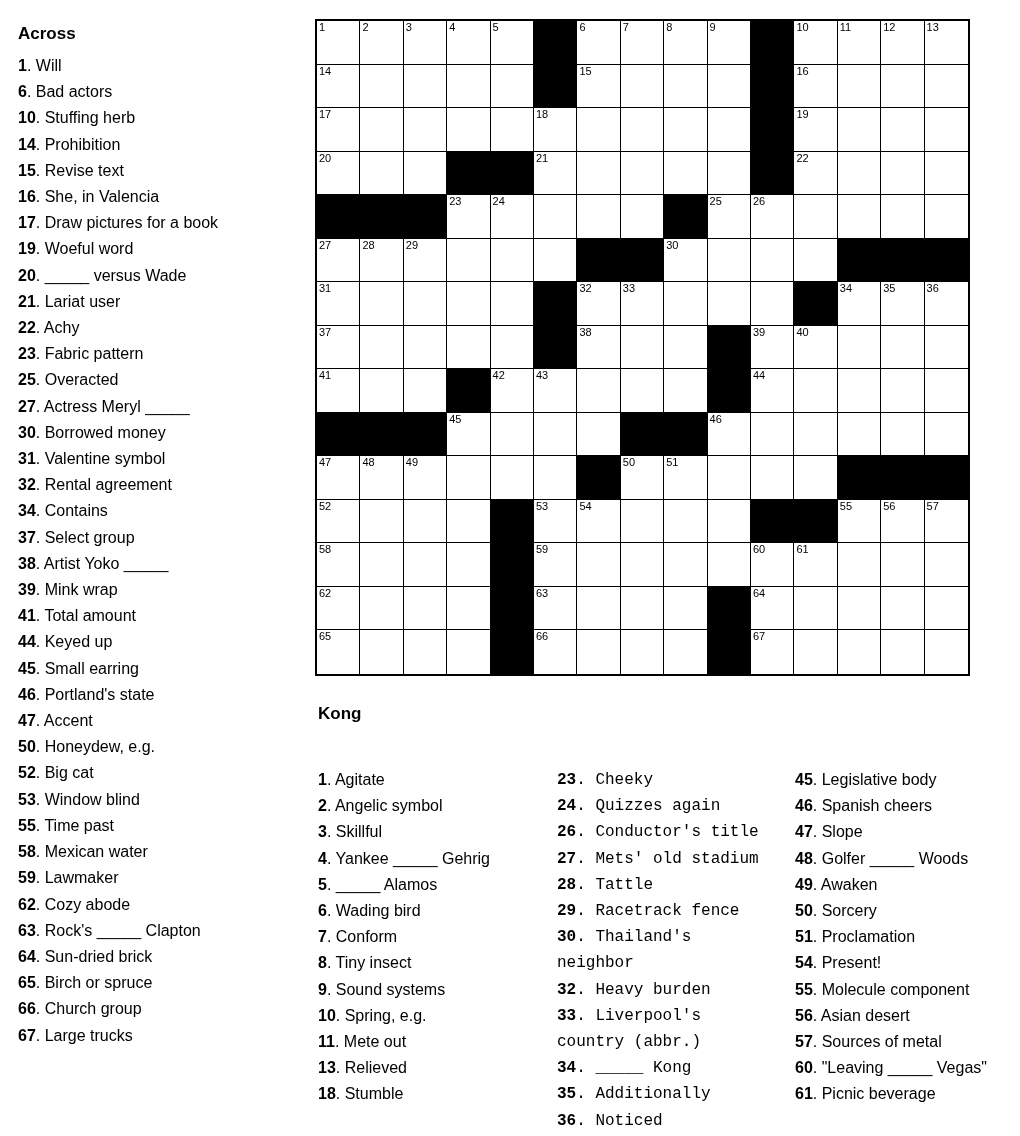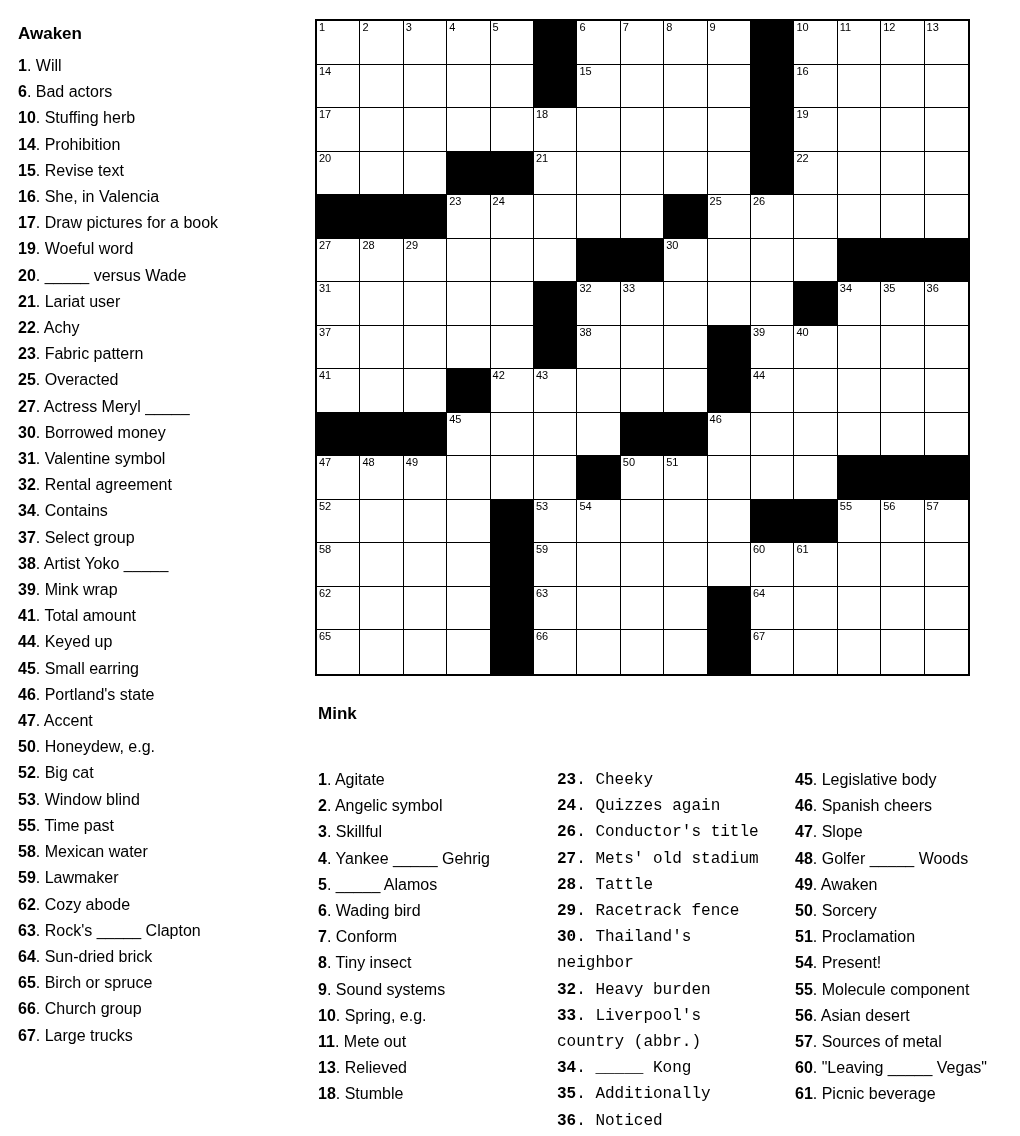--- a/index.html
+++ b/index.html
@@ -36,21 +36,21 @@
   #down-col-0 { left:318px; width:222px; }
   #down-col-1 { left:557px; width:218px;font-family:Liberation Mono, monospace; }
   #down-col-2 { left:795px; width:228px; }
 </style>
 </head>
 <body>
 
 <div class="page">
 
   <section class="across-panel">
-    <h2 class="list-heading">Awaken</h2>
+    <h2 class="list-heading">Across</h2>
     <div id="across-list">
         <div class="clue"><b>1</b>. Will</div>
         <div class="clue"><b>6</b>. Bad actors</div>
         <div class="clue"><b>10</b>. Stuffing herb</div>
         <div class="clue"><b>14</b>. Prohibition</div>
         <div class="clue"><b>15</b>. Revise text</div>
         <div class="clue"><b>16</b>. She, in Valencia</div>
         <div class="clue"><b>17</b>. Draw pictures for a book</div>
         <div class="clue"><b>19</b>. Woeful word</div>
         <div class="clue"><b>20</b>. _____ versus Wade</div>
@@ -442,21 +442,21 @@
       <div class="cell lastrow">
         <span class="num">67</span>
       </div>
       <div class="cell lastrow"></div>
       <div class="cell lastrow"></div>
       <div class="cell lastrow"></div>
       <div class="cell lastcol lastrow"></div>
     </div>
 
   <div class="down-heading-wrap">
-    <h2 class="list-heading">Mink</h2>
+    <h2 class="list-heading">Kong</h2>
   </div>
   <div id="down-col-0" class="down-col">
       <div class="clue"><b>1</b>. Agitate</div>
       <div class="clue"><b>2</b>. Angelic symbol</div>
       <div class="clue"><b>3</b>. Skillful</div>
       <div class="clue"><b>4</b>. Yankee _____ Gehrig</div>
       <div class="clue"><b>5</b>. _____ Alamos</div>
       <div class="clue"><b>6</b>. Wading bird</div>
       <div class="clue"><b>7</b>. Conform</div>
       <div class="clue"><b>8</b>. Tiny insect</div>

